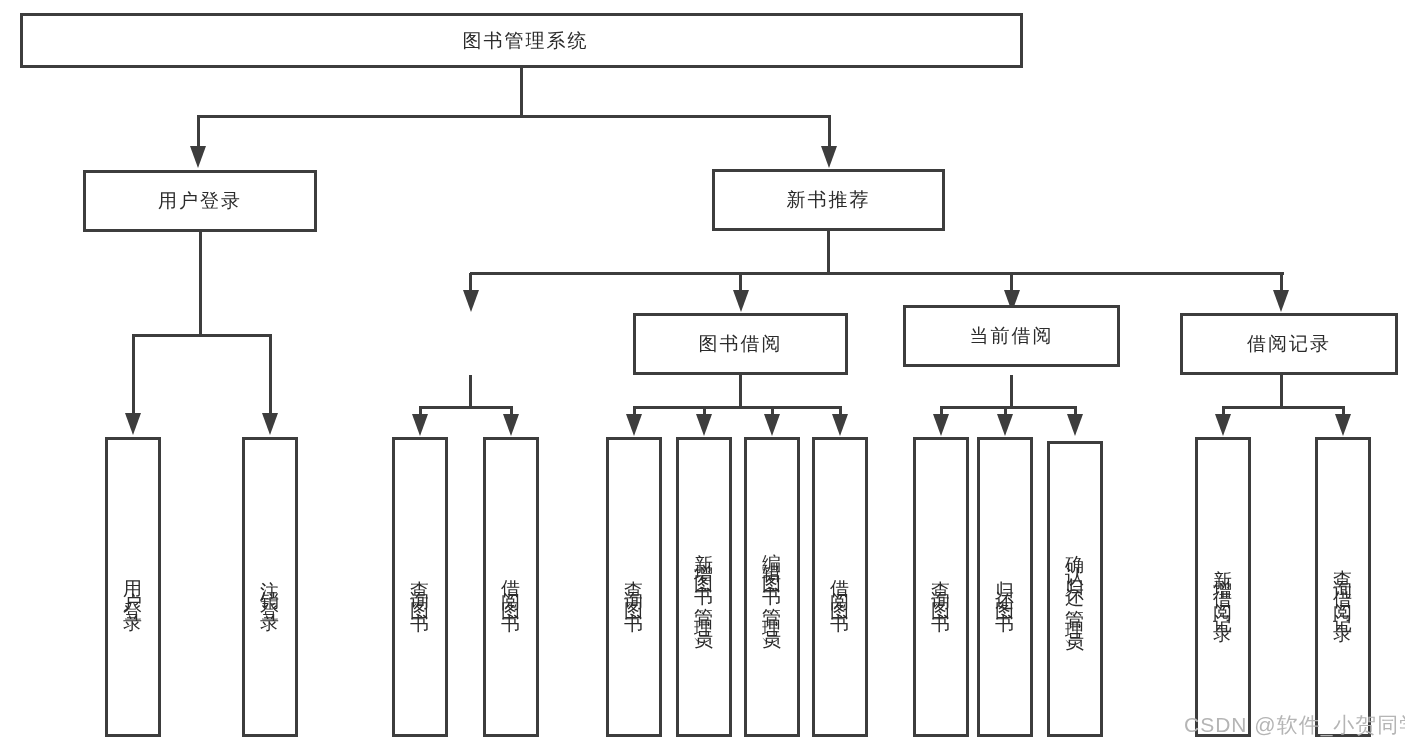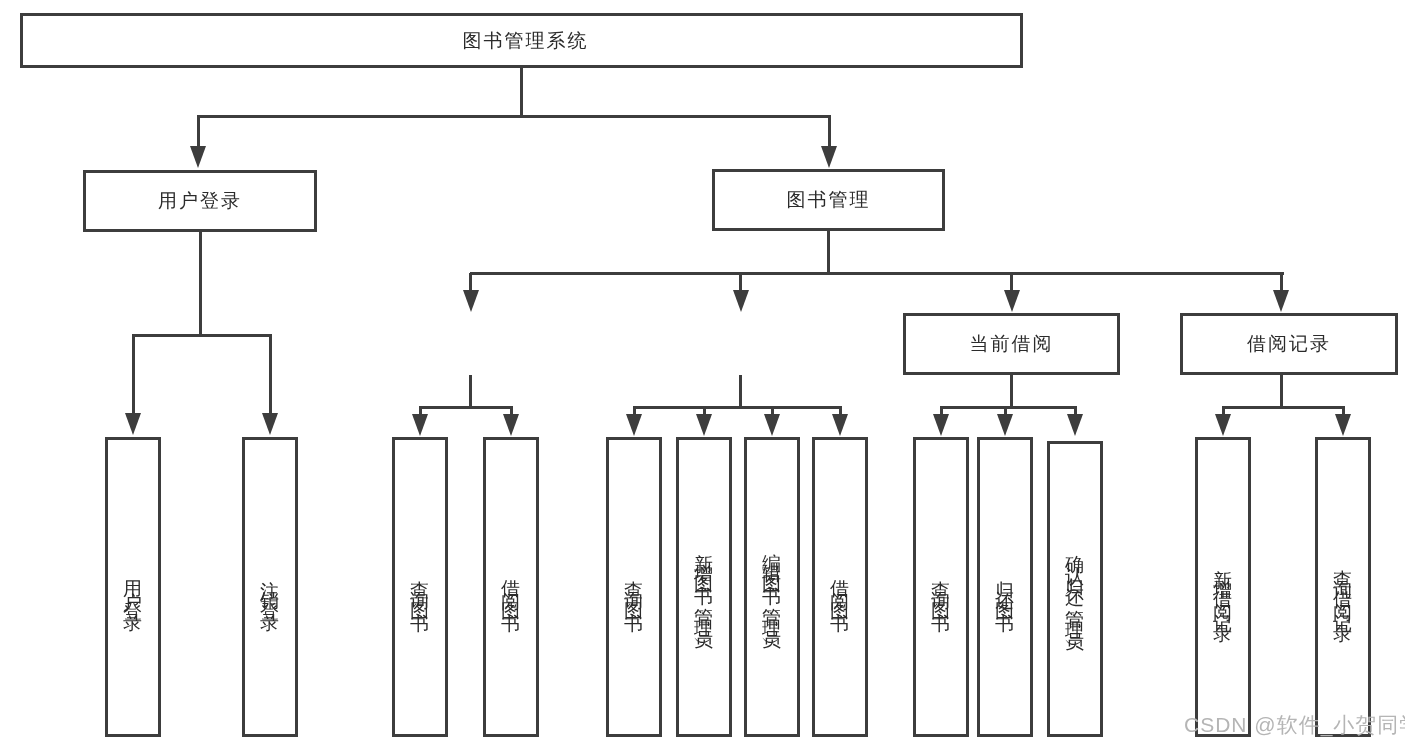--- a/index.html
+++ b/index.html
@@ -84,36 +84,39 @@
 
   <div class="vline" style="left:519.5px; top:68px; height:49px;"></div>
   <div class="hline" style="left:196.5px; top:115px; width:634px;"></div>
   <div class="arrow" style="left:196.5px; top:117px; height:31px;"></div>
   <div class="arrow" style="left:827.5px; top:117px; height:31px;"></div>
 
   <div class="box h" style="left:83px; top:170px; width:234px; height:62px;">
     <span>用户登录</span>
   </div>
   <div class="box h" style="left:712px; top:169px; width:233px; height:62px;">
-    <span>图书管理</span>
+    <span>新书推荐</span>
   </div>
 
   <div class="vline" style="left:198.5px; top:232px; height:104px;"></div>
   <div class="hline" style="left:131.5px; top:333.5px; width:140px;"></div>
   <div class="arrow" style="left:131.5px; top:335px; height:80px;"></div>
   <div class="arrow" style="left:268.5px; top:335px; height:80px;"></div>
 
   <div class="vline" style="left:827px; top:231px; height:43px;"></div>
   <div class="hline" style="left:469.5px; top:271.5px; width:814px;"></div>
   <div class="arrow" style="left:469px; top:273px; height:19px;"></div>
   <div class="arrow" style="left:739px; top:273px; height:19px;"></div>
   <div class="arrow" style="left:1010px; top:273px; height:19px;"></div>
   <div class="arrow" style="left:1279.5px; top:273px; height:19px;"></div>
 
-  <div class="box h" style="left:903px; top:313px; width:217px; height:62px;">
+  <div class="box h" style="left:633px; top:313px; width:215px; height:62px;">
+    <span>图书借阅</span>
+  </div>
+  <div class="box h" style="left:903px; top:305px; width:217px; height:62px;">
     <span>当前借阅</span>
   </div>
   <div class="box h" style="left:1172px; top:313px; width:218px; height:62px;margin-left:8px;">
     <span>借阅记录</span>
   </div>
 
   <div class="vline" style="left:469px; top:375px; height:33px;"></div>
   <div class="hline" style="left:418.5px; top:405.5px; width:94px;"></div>
   <div class="arrow" style="left:418.5px; top:407px; height:9px;"></div>
   <div class="arrow" style="left:509.5px; top:407px; height:9px;"></div>

